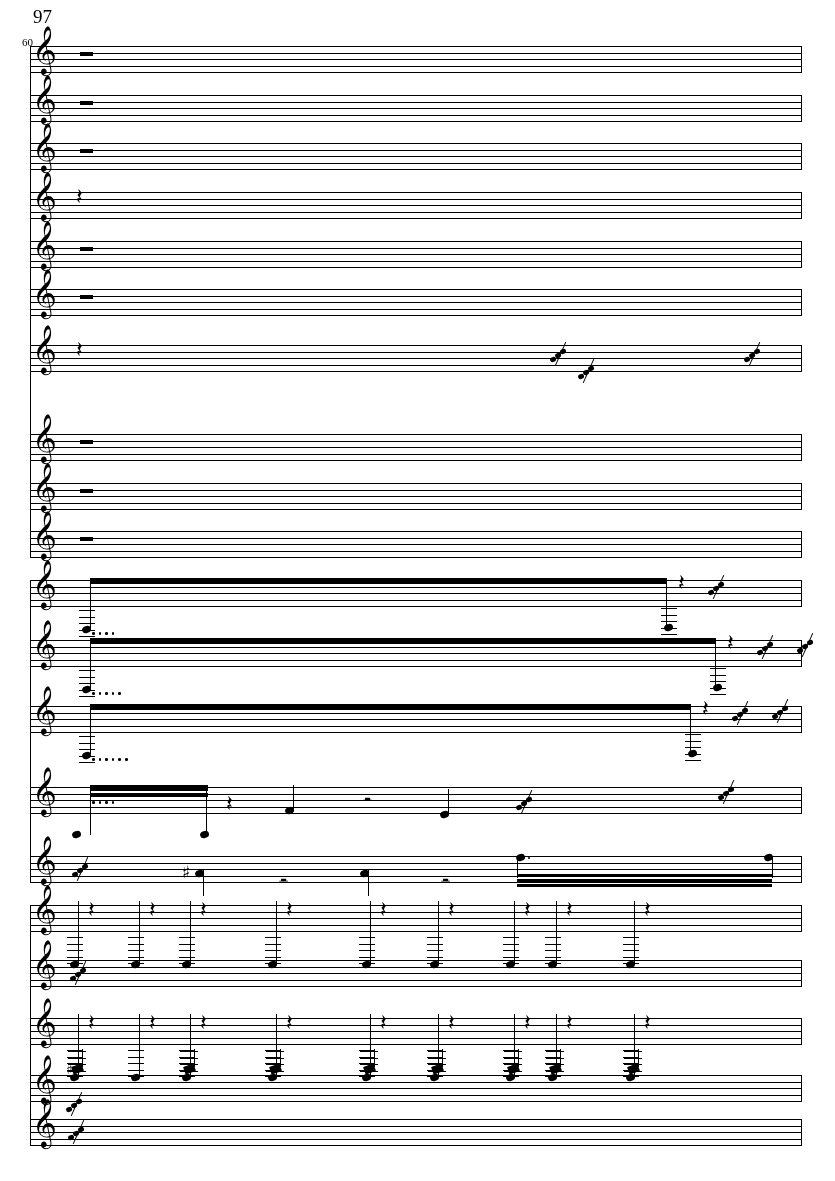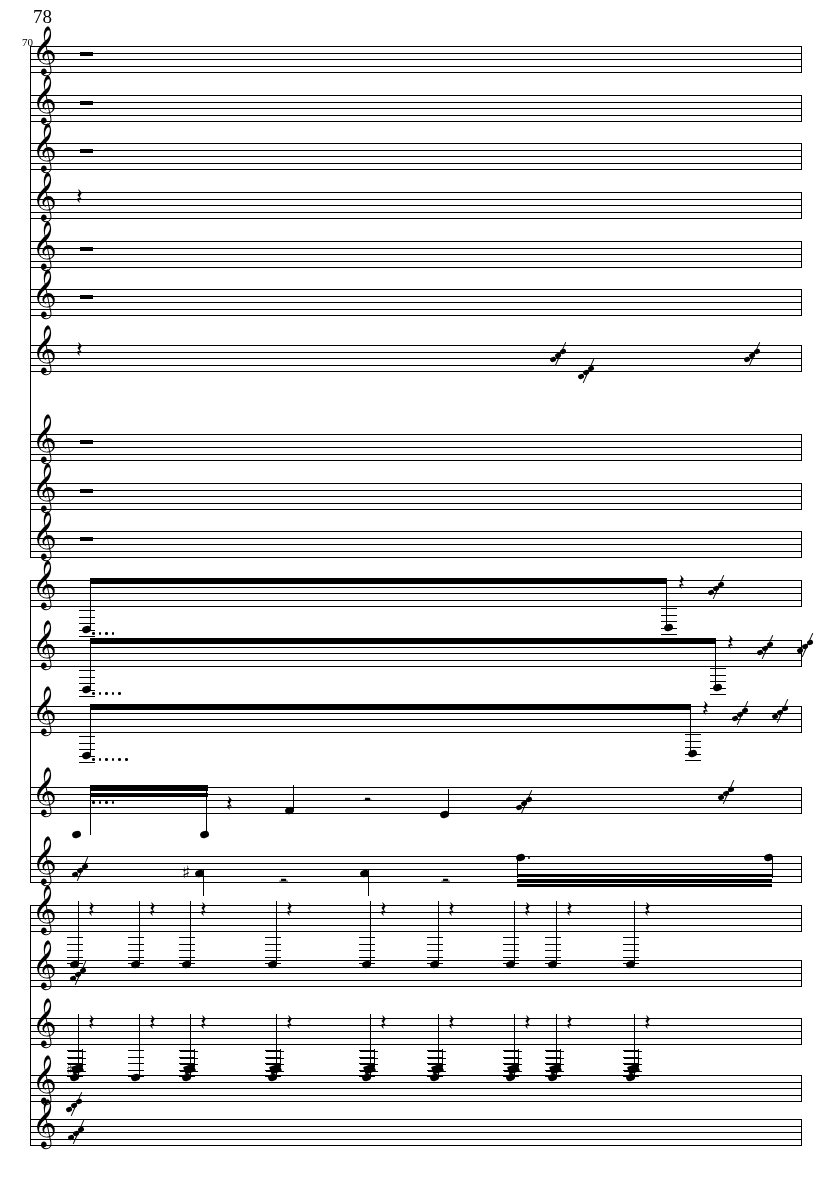--- a/index.html
+++ b/index.html
@@ -137,22 +137,22 @@
     height: 2.6px;
     border-radius: 50%;
     background: #000;
   }
 </style>
 </head>
 <body>
 
 <div id="score">
 
-  <div class="page-number" id="page-num">78</div>
-  <div class="page-number" id="measure-num">70</div>
+  <div class="page-number" id="page-num">97</div>
+  <div class="page-number" id="measure-num">60</div>
 
   <div id="staff-layer">
       <div class="staff" style="left: 30px; top: 46px; width: 772px; height: 27px;">
         <div class="staff-line" style="top: 0px;"></div>
         <div class="staff-line" style="top: 6.5px;"></div>
         <div class="staff-line" style="top: 13px;"></div>
         <div class="staff-line" style="top: 19.5px;"></div>
         <div class="staff-line" style="top: 26px;"></div>
       </div>
       <div class="staff" style="left: 30px; top: 95px; width: 772px; height: 27px;">

